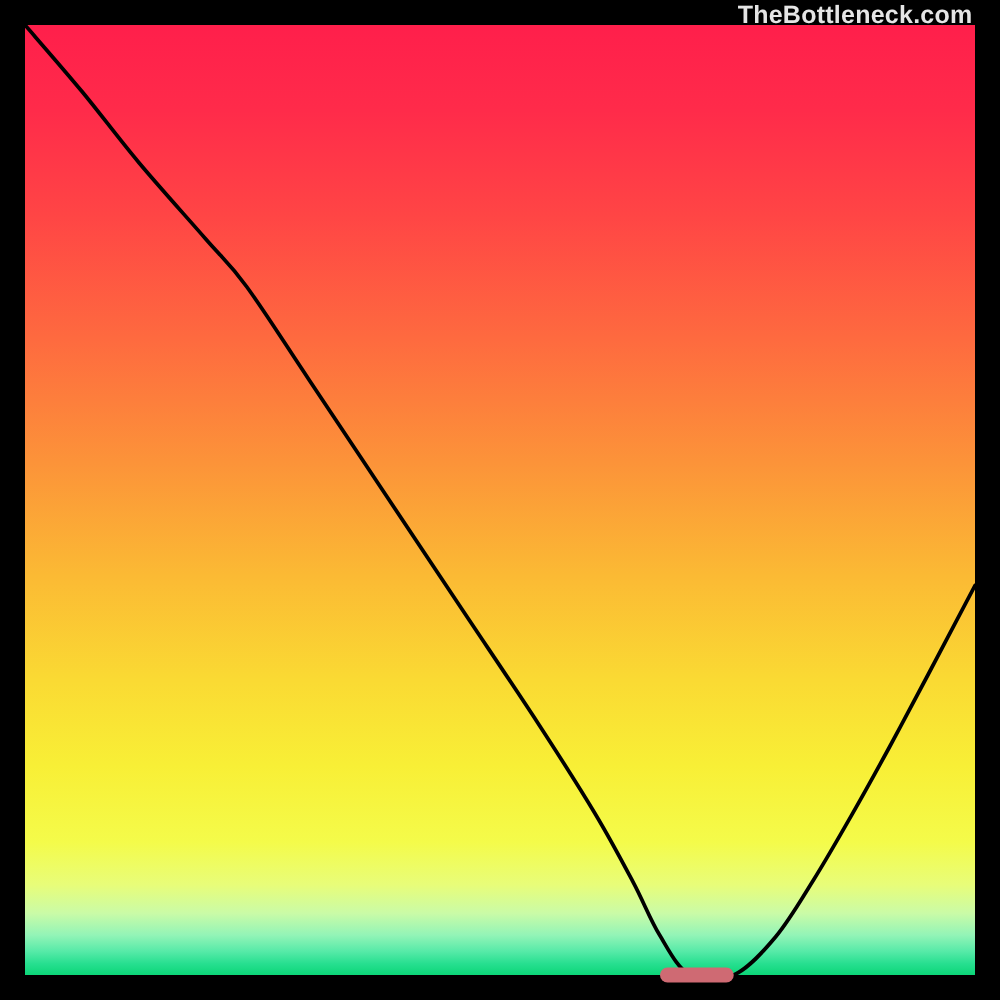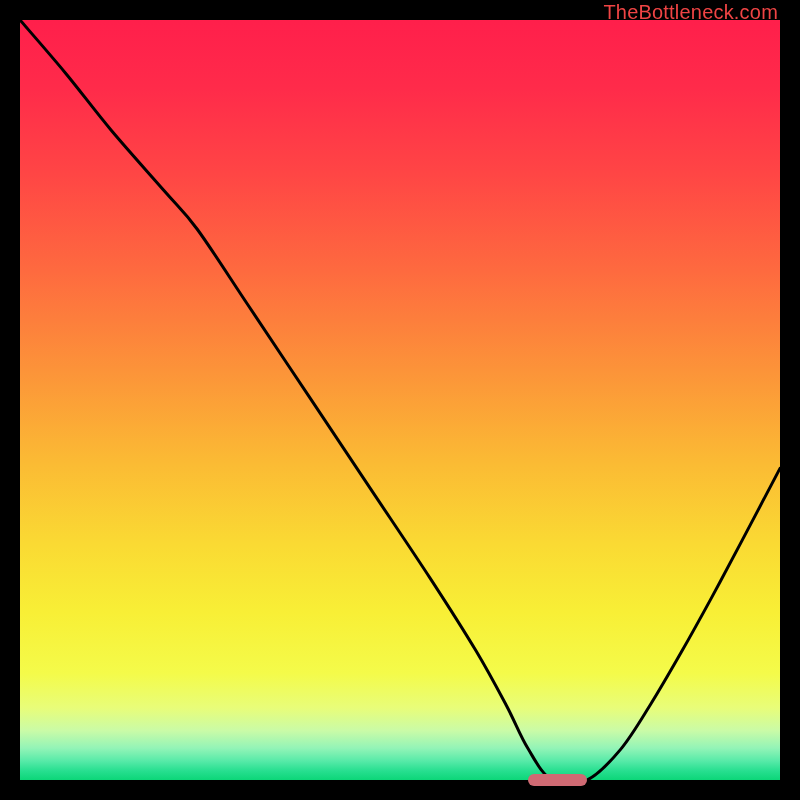--- a/index.html
+++ b/index.html
@@ -30,23 +30,23 @@
     position: absolute;
     left: 0;
     top: 0;
     width: 100%;
     height: 100%;
   }
   .watermark {
     position: absolute;
     right: 22px;
     top: 1px;
-    color: #ef4444;
+    color: #e5e5e5;
     font-size: 20px;
-    font-weight: 400;
+    font-weight: 700;
     letter-spacing: .2px;
   }
   .bottom-marker {
     position: absolute;
     height: 12px;
     border-radius: 6px;
     background: #cf6a73;
     bottom: -6px; 
   }
 </style>

